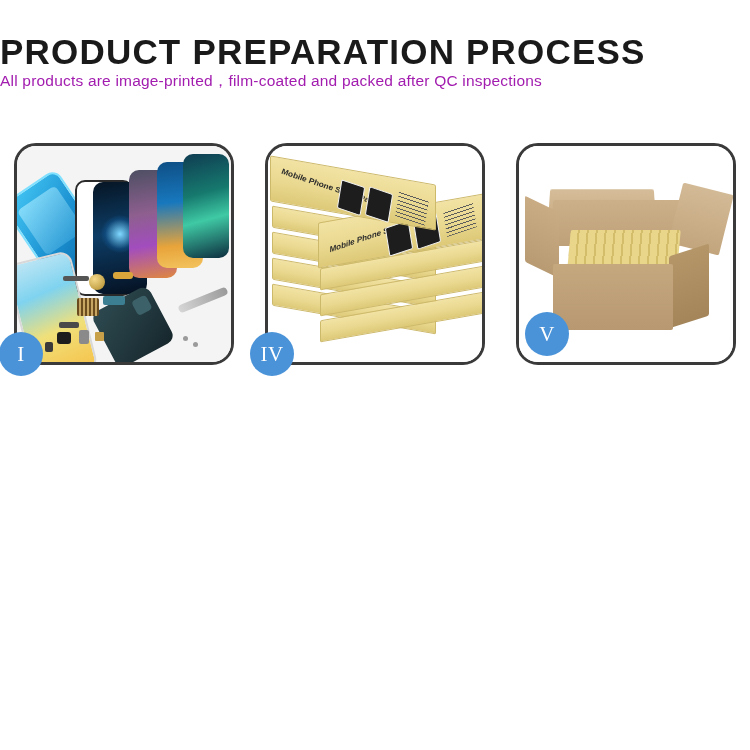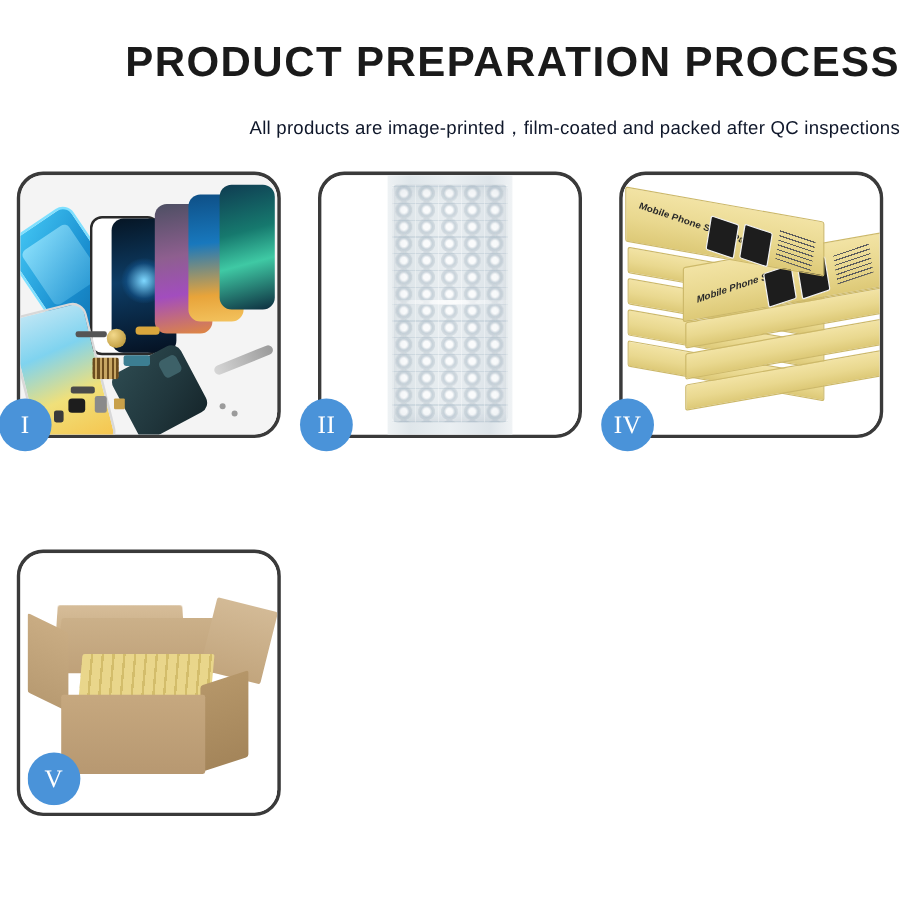--- a/index.html
+++ b/index.html
@@ -3,33 +3,33 @@
 <meta charset="utf-8">
 <style>
   html,body{margin:0;padding:0;}
   body{
     width:750px;height:750px;
     background:#ffffff;
     font-family:"Liberation Sans", sans-serif;
     overflow:hidden;
     position:relative;
   }
-  .header{ text-align:right; padding-top:34px; }
+  .header{ text-align:left; padding-top:34px; }
   .title{
     font-size:35px;
     font-weight:700;
     letter-spacing:1.2px;
     color:#1a1a1a;
     line-height:1;
     white-space:nowrap;
   }
   .subtitle{
-    margin-top:28px;
+    margin-top:2px;
     font-size:15.5px;
-    color:#0f172a;
+    color:#a21caf;
     letter-spacing:.2px;
     white-space:nowrap;
   }
 
   .grid{
     position:absolute;
     left:14px; top:143px;
     width:722px;
     display:grid;
     grid-template-columns:220px 220px 220px;
@@ -364,28 +364,20 @@
       <div class="part pt-btn"></div>
       <div class="part pt-chip"></div>
       <div class="part pt-bar"></div>
       <div class="part pt-tool"></div>
       <div class="part pt-screw1"></div>
       <div class="part pt-screw2"></div>
     </div>
     <div class="badge edge">I</div>
   </div>
 
-  <div class="panel">
-    <div class="stage p2">
-      <div class="bw-sheet"></div>
-      <div class="bw-pack"></div>
-      <div class="bw-seam"></div>
-    </div>
-    <div class="badge edge">II</div>
-  </div>
 
 
   <div class="panel">
     <div class="stage p4">
       <div class="stack">
 
         <div class="ybox" style="left:4px;  top:152px; width:162px; height:20px; transform:skewY(10deg);"></div>
         <div class="ybox" style="left:4px;  top:126px; width:162px; height:20px; transform:skewY(10deg);"></div>
         <div class="ybox" style="left:4px;  top:100px; width:162px; height:20px; transform:skewY(10deg);"></div>
         <div class="ybox" style="left:4px;  top:74px;  width:162px; height:20px; transform:skewY(10deg);"></div>

